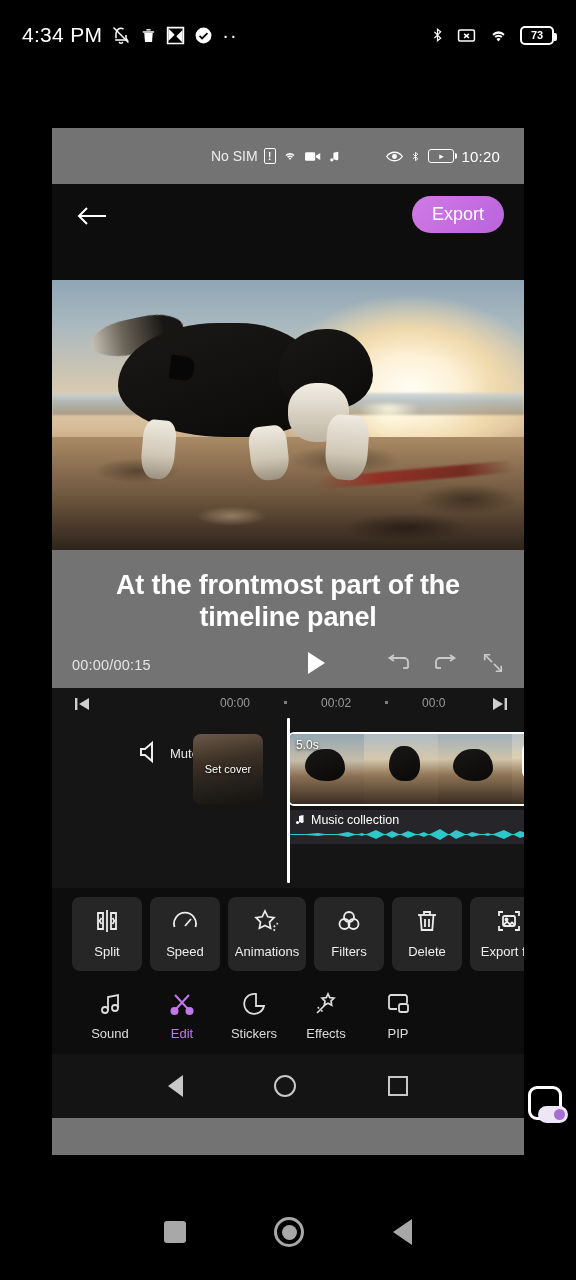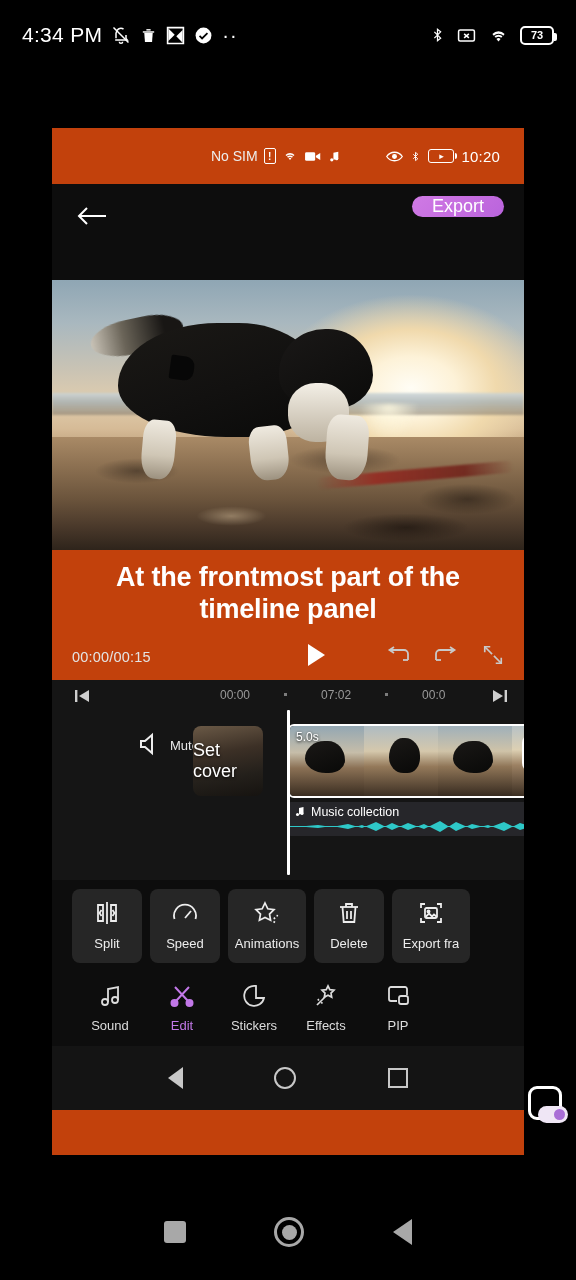--- a/index.html
+++ b/index.html
@@ -32,21 +32,21 @@
     width: 3px; height: 8px; background: #fff; border-radius: 0 2px 2px 0;
   }
   .batt-num { font-size: 11px; font-weight: 700; color: #fff; line-height: 1; }
 
   .dots2 { font-size: 20px; letter-spacing: 1px; line-height: 0.5; color:#fff; }
 
   
   .phone {
     position: absolute; left: 52px; top: 128px;
     width: 472px; height: 1027px;
-    background: #c2410c; overflow: hidden;
+    background: #737373; overflow: hidden;
   }
 
   
   .in-status {
     height: 56px; display: flex; align-items: center;
     padding: 0 24px; color: #e8e8e8; font-size: 14px;
     justify-content: space-between;
   }
   .in-left { display: flex; align-items: center; gap: 6px; margin-left: 135px;}
   .in-right { display: flex; align-items: center; gap: 7px; }
@@ -68,21 +68,21 @@
   
   .topbar {
     height: 96px; display: flex; align-items: flex-start;
     justify-content: space-between; padding: 12px 20px 0 20px;
     background: #0d0d0d;
   }
   .back-arrow { width: 40px; height: 40px; display:flex; align-items:center; justify-content:center; }
   .export-btn {
     background: linear-gradient(135deg, #cf7ae4 0%, #c66ee0 50%, #b964dc 100%);
     color: #fff; font-size: 18px; border-radius: 20px;
-    padding: 0 20px; border: none; line-height: 1.15;
+    padding: 8px 20px; border: none; line-height: 1.15;
   }
 
   
   .preview {
     position: relative; width: 472px; height: 270px;
     overflow: hidden; background:#000;
   }
   .sky {
     position:absolute; inset:0;
     background:
@@ -140,21 +140,21 @@
     position:absolute; left:50%; top:38%; width:13%; height:22%;
     background: linear-gradient(180deg, #f3efe6, #bdb3a1);
     border-radius: 45%;
   }
   .ear {
     position:absolute; left:25%; top:28%; width:5%; height:9%;
     background:#070707; border-radius: 2px 40% 40% 2px; transform: rotate(8deg);
   }
 
   .caption {
-    padding: 12px 26px 8px 26px; text-align: center;
+    padding: 20px 26px 8px 26px; text-align: center;
     color: #fff; font-size: 27px; font-weight: 700; line-height: 1.18;
     letter-spacing: -.2px;
   }
 
   
   .playrow {
     height: 46px; display: flex; align-items: center;
     padding: 0 20px; color: #dcdcdc; font-size: 14px; gap: 0;
   }
   .pr-time { flex: 0 0 auto; color:#e4e4e4; font-size:14.5px; letter-spacing:.2px; }
@@ -184,21 +184,21 @@
     position:absolute; left:86px; top:22px; width:56px;
     display:flex; flex-direction:row; align-items:center; gap:6px;
     color:#e9e9e9; font-size:13px;
   }
   .cover-btn {
     position:absolute; left:141px; top:16px; width:70px; height:70px;
     border-radius:8px; overflow:hidden;
     display:flex; align-items:center; justify-content:center;
     background: linear-gradient(170deg,#6a5946 0%, #3c3026 38%, #24201b 70%, #161310 100%);
   }
-  .cover-btn span { color:#fff; font-size:18px; text-shadow: 0 1px 3px rgba(0,0,0,.9); }
+  .cover-btn span { color:#fff; font-size:11px; text-shadow: 0 1px 3px rgba(0,0,0,.9); }
 
   .clip-strip {
     position:absolute; left:236px; top:14px; height:74px; width:300px;
     border: 2px solid #fff; border-radius: 6px; overflow: hidden;
     display:flex;
   }
   .frame { flex:1 1 0; position:relative; overflow:hidden; }
   .f-sky { position:absolute; inset:0; }
   .f1 .f-sky { background: linear-gradient(180deg,#93a7b3 0%, #c6bda9 38%, #8b7155 60%, #3a2d21 100%); }
   .f2 .f-sky { background: linear-gradient(180deg,#aebbc2 0%, #d5c8ac 36%, #94795a 58%, #3d3024 100%); }
@@ -476,21 +476,21 @@
     <div class="ruler">
       <span class="skip-start">
         <svg width="16" height="16" viewBox="0 0 16 16" fill="#cfcfcf">
           <rect x="1" y="2" width="2.4" height="12"></rect>
             <path d="M15 2L5 8l10 6z"></path>
         </svg>
       </span>
       <span class="ticks">
         <span>00:00</span>
         <span class="dot"></span>
-        <span>07:02</span>
+        <span>00:02</span>
         <span class="dot"></span>
         <span>00:0</span>
       </span>
       <span class="skip-end">
         <svg width="16" height="16" viewBox="0 0 16 16" fill="#cfcfcf">
           <path d="M1 2l10 6L1 14z"></path>
             <rect x="12.6" y="2" width="2.4" height="12"></rect>
         </svg>
       </span>
     </div>
@@ -577,20 +577,30 @@
       <span>
         <svg width="26" height="24" viewBox="0 0 26 24" fill="none" stroke="#ededed" stroke-width="1.7">
           <path d="M11 2l2.8 5.8 6.2.9-4.5 4.4 1.1 6.2L11 16.4 5.4 19.3l1.1-6.2L2 8.7l6.2-.9z"></path>
           <path d="M20 16.5l.8 1.6M22.5 14.5l1.5.4M19.5 20.5l1.5 1"></path>
         </svg>
       </span>
       <span class="tool-label">Animations</span>
     </div>
     <div class="tool">
       <span>
+        <svg width="26" height="24" viewBox="0 0 26 24" fill="none" stroke="#ededed" stroke-width="1.8">
+          <circle cx="13" cy="8" r="5"></circle>
+            <circle cx="8.5" cy="15" r="5"></circle>
+            <circle cx="17.5" cy="15" r="5"></circle>
+        </svg>
+      </span>
+      <span class="tool-label">Filters</span>
+    </div>
+    <div class="tool">
+      <span>
         <svg width="24" height="24" viewBox="0 0 24 24" fill="none" stroke="#ededed" stroke-width="1.8">
           <path d="M3 6h18"></path>
             <path d="M9 6V3h6v3"></path>
             <path d="M5.5 6l1.2 15h10.6L18.5 6"></path>
           <path d="M10 10v8M14 10v8"></path>
         </svg>
       </span>
       <span class="tool-label">Delete</span>
     </div>
     <div class="tool wide">

